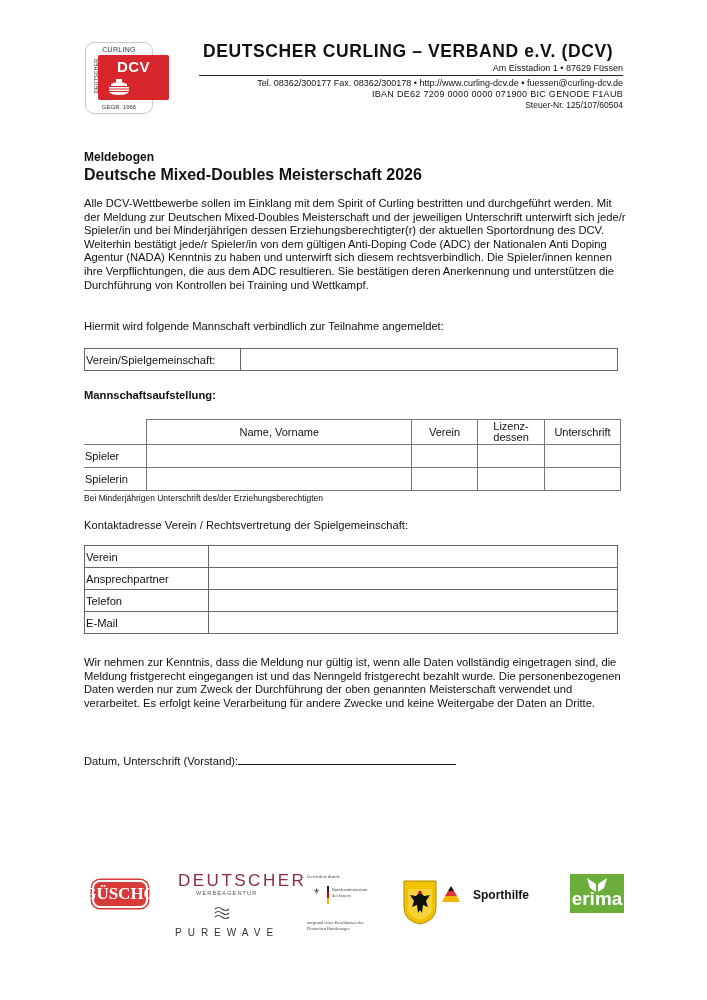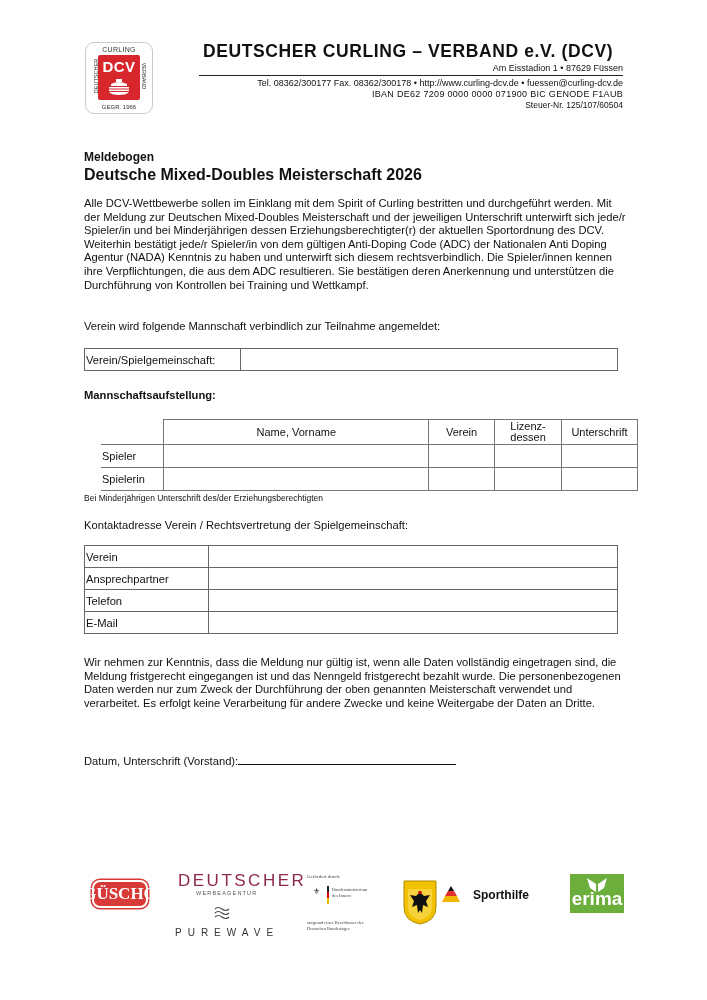--- a/index.html
+++ b/index.html
@@ -6,21 +6,21 @@
   body { width:707px; height:1000px; position:relative; overflow:hidden;
          font-family:"Liberation Sans", sans-serif; color:#111; }
   .abs { position:absolute; }
 
   
   .dcv-logo { left:85px; top:42px; width:66px; height:70px; border:1.5px solid #c9c9c9; border-radius:9px; background:#fff; }
   .dcv-logo .curling { position:absolute; left:0; right:0; top:3px; text-align:center; font-size:7px; color:#333; letter-spacing:0.3px; }
   .dcv-logo .gegr { position:absolute; left:0; right:0; bottom:3px; text-align:center; font-size:6px; color:#333; }
   .dcv-logo .side-l { position:absolute; left:-10px; top:30px; font-size:5.5px; color:#333; transform:rotate(-90deg); transform-origin:center; width:40px; text-align:center; }
   .dcv-logo .side-r { position:absolute; right:-12px; top:30px; font-size:5.5px; color:#333; transform:rotate(90deg); transform-origin:center; width:40px; text-align:center; }
-  .dcv-logo .red { position:absolute; left:12px; top:12px; width:42px; height:45px; background:#d7262c; border-radius:2px; }
+  .dcv-logo .red { position:absolute; left:12px; top:12px; width:42px; height:45px; background:#d7262c; border-radius:2px;padding-left:29px; }
   .dcv-logo .red .dcv-text { position:absolute; left:0; right:0; top:3px; text-align:center; color:#fff; font-weight:bold; font-size:15px; letter-spacing:0.5px; }
   .dcv-logo .red svg { position:absolute; left:10px; top:24px; }
 
   .org-title { left:203px; top:41px; font-size:17.5px; font-weight:bold; letter-spacing:0.6px; color:#111; }
   .addr1 { right:84px; top:63px; font-size:9px; color:#111; text-align:right; }
   .hdr-rule { left:199px; top:75px; width:424px; height:1px; background:#222; }
   .addr2 { right:84px; top:78px; font-size:9px; color:#111; text-align:right; white-space:nowrap; }
   .addr3 { right:84px; top:89px; font-size:9px; color:#111; text-align:right; letter-spacing:0.3px; }
   .addr4 { right:84px; top:100px; font-size:8.5px; color:#111; text-align:right; }
 
@@ -33,21 +33,21 @@
   .p3 { top:656px; }
 
   
   .verein-box { left:84px; top:348px; width:534px; height:23px; border:1.5px solid #666; box-sizing:border-box; display:flex; }
   .verein-box .lbl { width:154px; border-right:1.5px solid #666; font-size:11.2px; display:flex; align-items:center; padding-left:1px; }
   .verein-box .val { flex:1; }
 
   .mann-title { left:84px; top:389px; font-size:11.2px; font-weight:bold; }
 
   
-  .team { left:84px; top:419px; width:537px;margin-left:17px; }
+  .team { left:84px; top:419px; width:537px; }
   .team table { border-collapse:collapse; width:537px; }
   .team td, .team th { border:1.5px solid #777; font-size:11px; font-weight:normal; padding:0; }
   .team th { height:24px; text-align:center; line-height:11px; }
   .team td { height:22px; }
   .team .rowlbl { border-left:none; text-align:left; padding-left:1px; }
   .team .blank-th { border-top:none; border-left:none; }
   .note { left:84px; top:493px; font-size:8.5px; }
 
   .kontakt-title { left:84px; top:519px; font-size:11.2px; }
 
@@ -104,21 +104,21 @@
 <div class="abs addr1">Am Eisstadion 1 • 87629 Füssen</div>
 <div class="abs hdr-rule"></div>
 <div class="abs addr2">Tel. 08362/300177 Fax. 08362/300178 • http://www.curling-dcv.de • fuessen@curling-dcv.de</div>
 <div class="abs addr3">IBAN DE62 7209 0000 0000 071900 BIC GENODE F1AUB</div>
 <div class="abs addr4">Steuer-Nr. 125/107/60504</div>
 
 <div class="abs title1">Meldebogen</div>
 <div class="abs title2">Deutsche Mixed-Doubles Meisterschaft 2026</div>
 
 <div class="abs para p1">Alle DCV-Wettbewerbe sollen im Einklang mit dem Spirit of Curling bestritten und durchgeführt werden. Mit der Meldung zur Deutschen Mixed-Doubles Meisterschaft und der jeweiligen Unterschrift unterwirft sich jede/r Spieler/in und bei Minderjährigen dessen Erziehungsberechtigter(r) der aktuellen Sportordnung des DCV. Weiterhin bestätigt jede/r Spieler/in von dem gültigen Anti-Doping Code (ADC) der Nationalen Anti Doping Agentur (NADA) Kenntnis zu haben und unterwirft sich diesem rechtsverbindlich. Die Spieler/innen kennen ihre Verpflichtungen, die aus dem ADC resultieren. Sie bestätigen deren Anerkennung und unterstützen die Durchführung von Kontrollen bei Training und Wettkampf.</div>
-<div class="abs para p2">Verein wird folgende Mannschaft verbindlich zur Teilnahme angemeldet:</div>
+<div class="abs para p2">Hiermit wird folgende Mannschaft verbindlich zur Teilnahme angemeldet:</div>
 
 <div class="abs verein-box">
   <div class="lbl">Verein/Spielgemeinschaft:</div>
   <div class="val"></div>
 </div>
 
 <div class="abs mann-title">Mannschaftsaufstellung:</div>
 
 <div class="abs team">
   <table>

